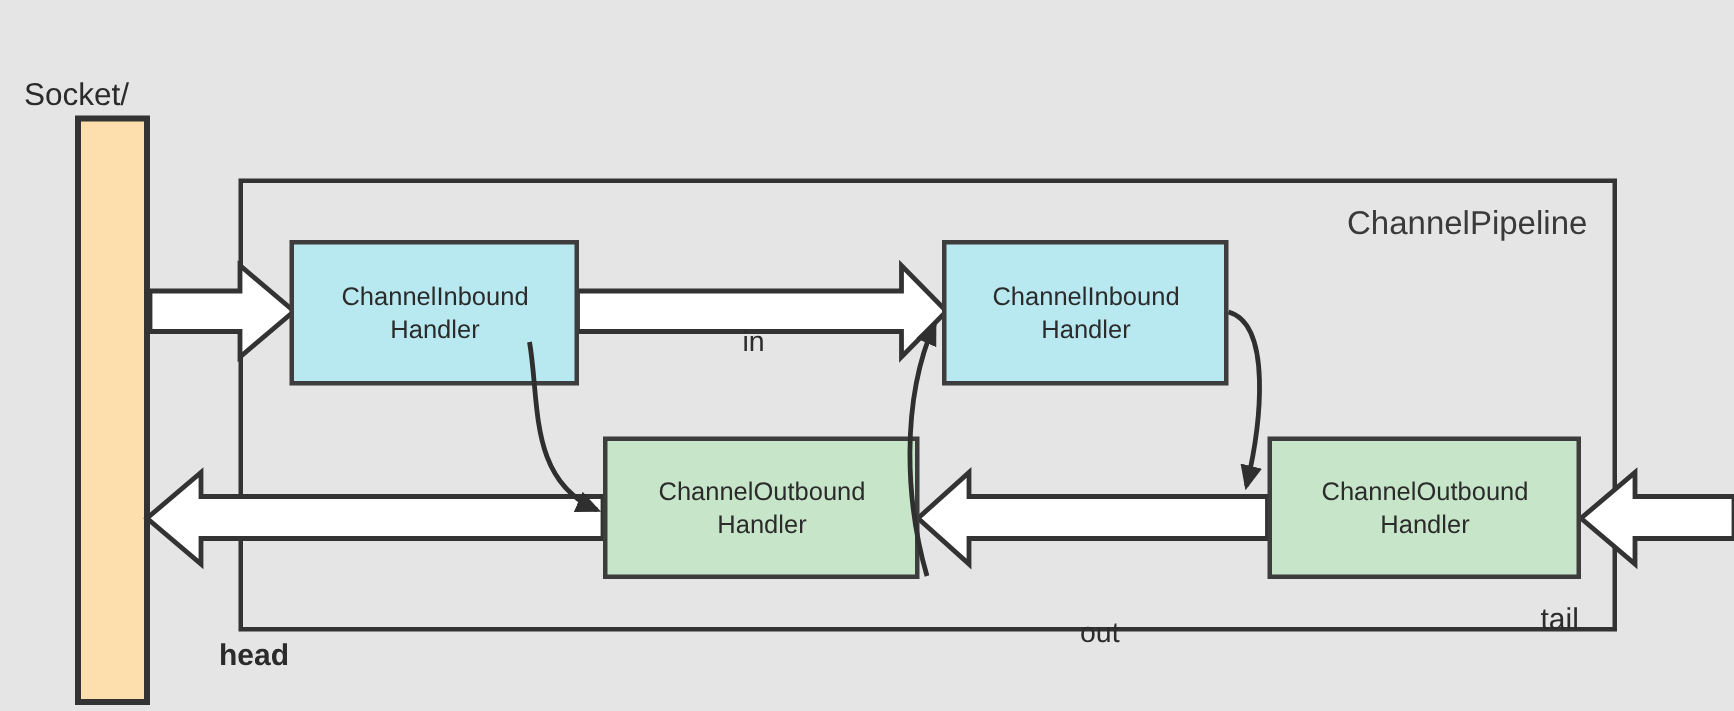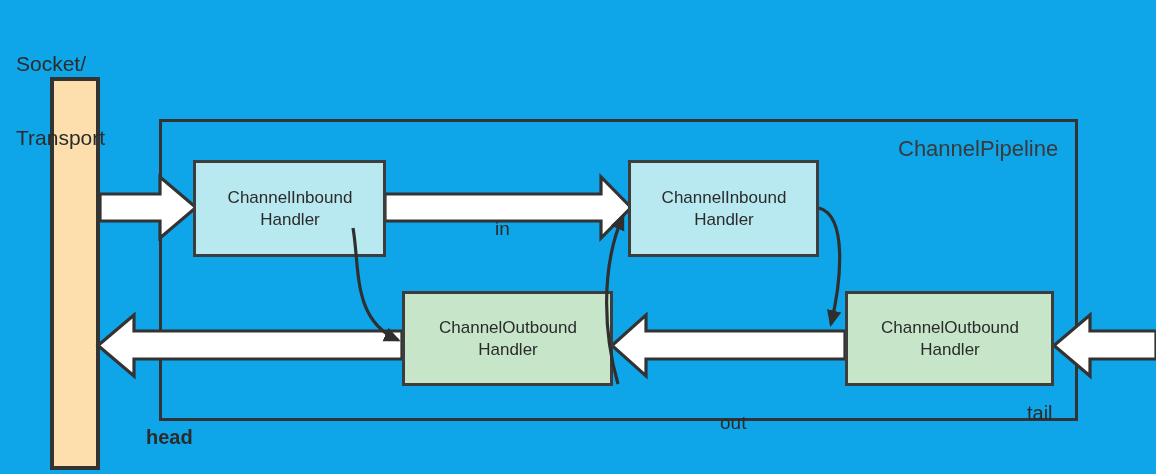--- a/index.html
+++ b/index.html
@@ -8,21 +8,21 @@
     background: #ffffff;
   }
   body {
     font-family: "Liberation Sans", sans-serif;
     -webkit-font-smoothing: antialiased;
   }
   #stage {
     position: relative;
     width: 1156px;
     height: 474px;
-    background: #0ea5e9;
+    background: #e5e5e5;
     overflow: hidden;
   }
   #stage svg {
     position: absolute;
     left: 0;
     top: 0;
     width: 1156px;
     height: 474px;
   }
   .lbl {
@@ -100,21 +100,20 @@
     <path d="M 353 228 C 360 268, 352 320, 398 340" fill="none" stroke="#2f2f2f" stroke-width="3.2" marker-end="url(#tip)"></path>
 
     <path d="M 618 384 C 604 336, 600 268, 623 216" fill="none" stroke="#2f2f2f" stroke-width="3.2" marker-end="url(#tip)"></path>
 
     <path d="M 819 208 C 848 216, 841 282, 831 324" fill="none" stroke="#2f2f2f" stroke-width="3.2" marker-end="url(#tip)"></path>
 
   </svg>
 
   <div class="lbl socket-label" style="left:16px; top:2px; width:180px;">
     <div>Socket/</div>
-    <div>Transport</div>
   </div>
 
   <div class="lbl title-label" style="left:898px; top:136px;">ChannelPipeline</div>
 
   <div class="box-label" style="left:194px; top:161px; width:192px; height:96px; flex-direction:column;">
     <span>ChannelInbound</span>
     <span>Handler</span>
   </div>
 
   <div class="box-label" style="left:629px; top:161px; width:190px; height:96px; flex-direction:column;">

